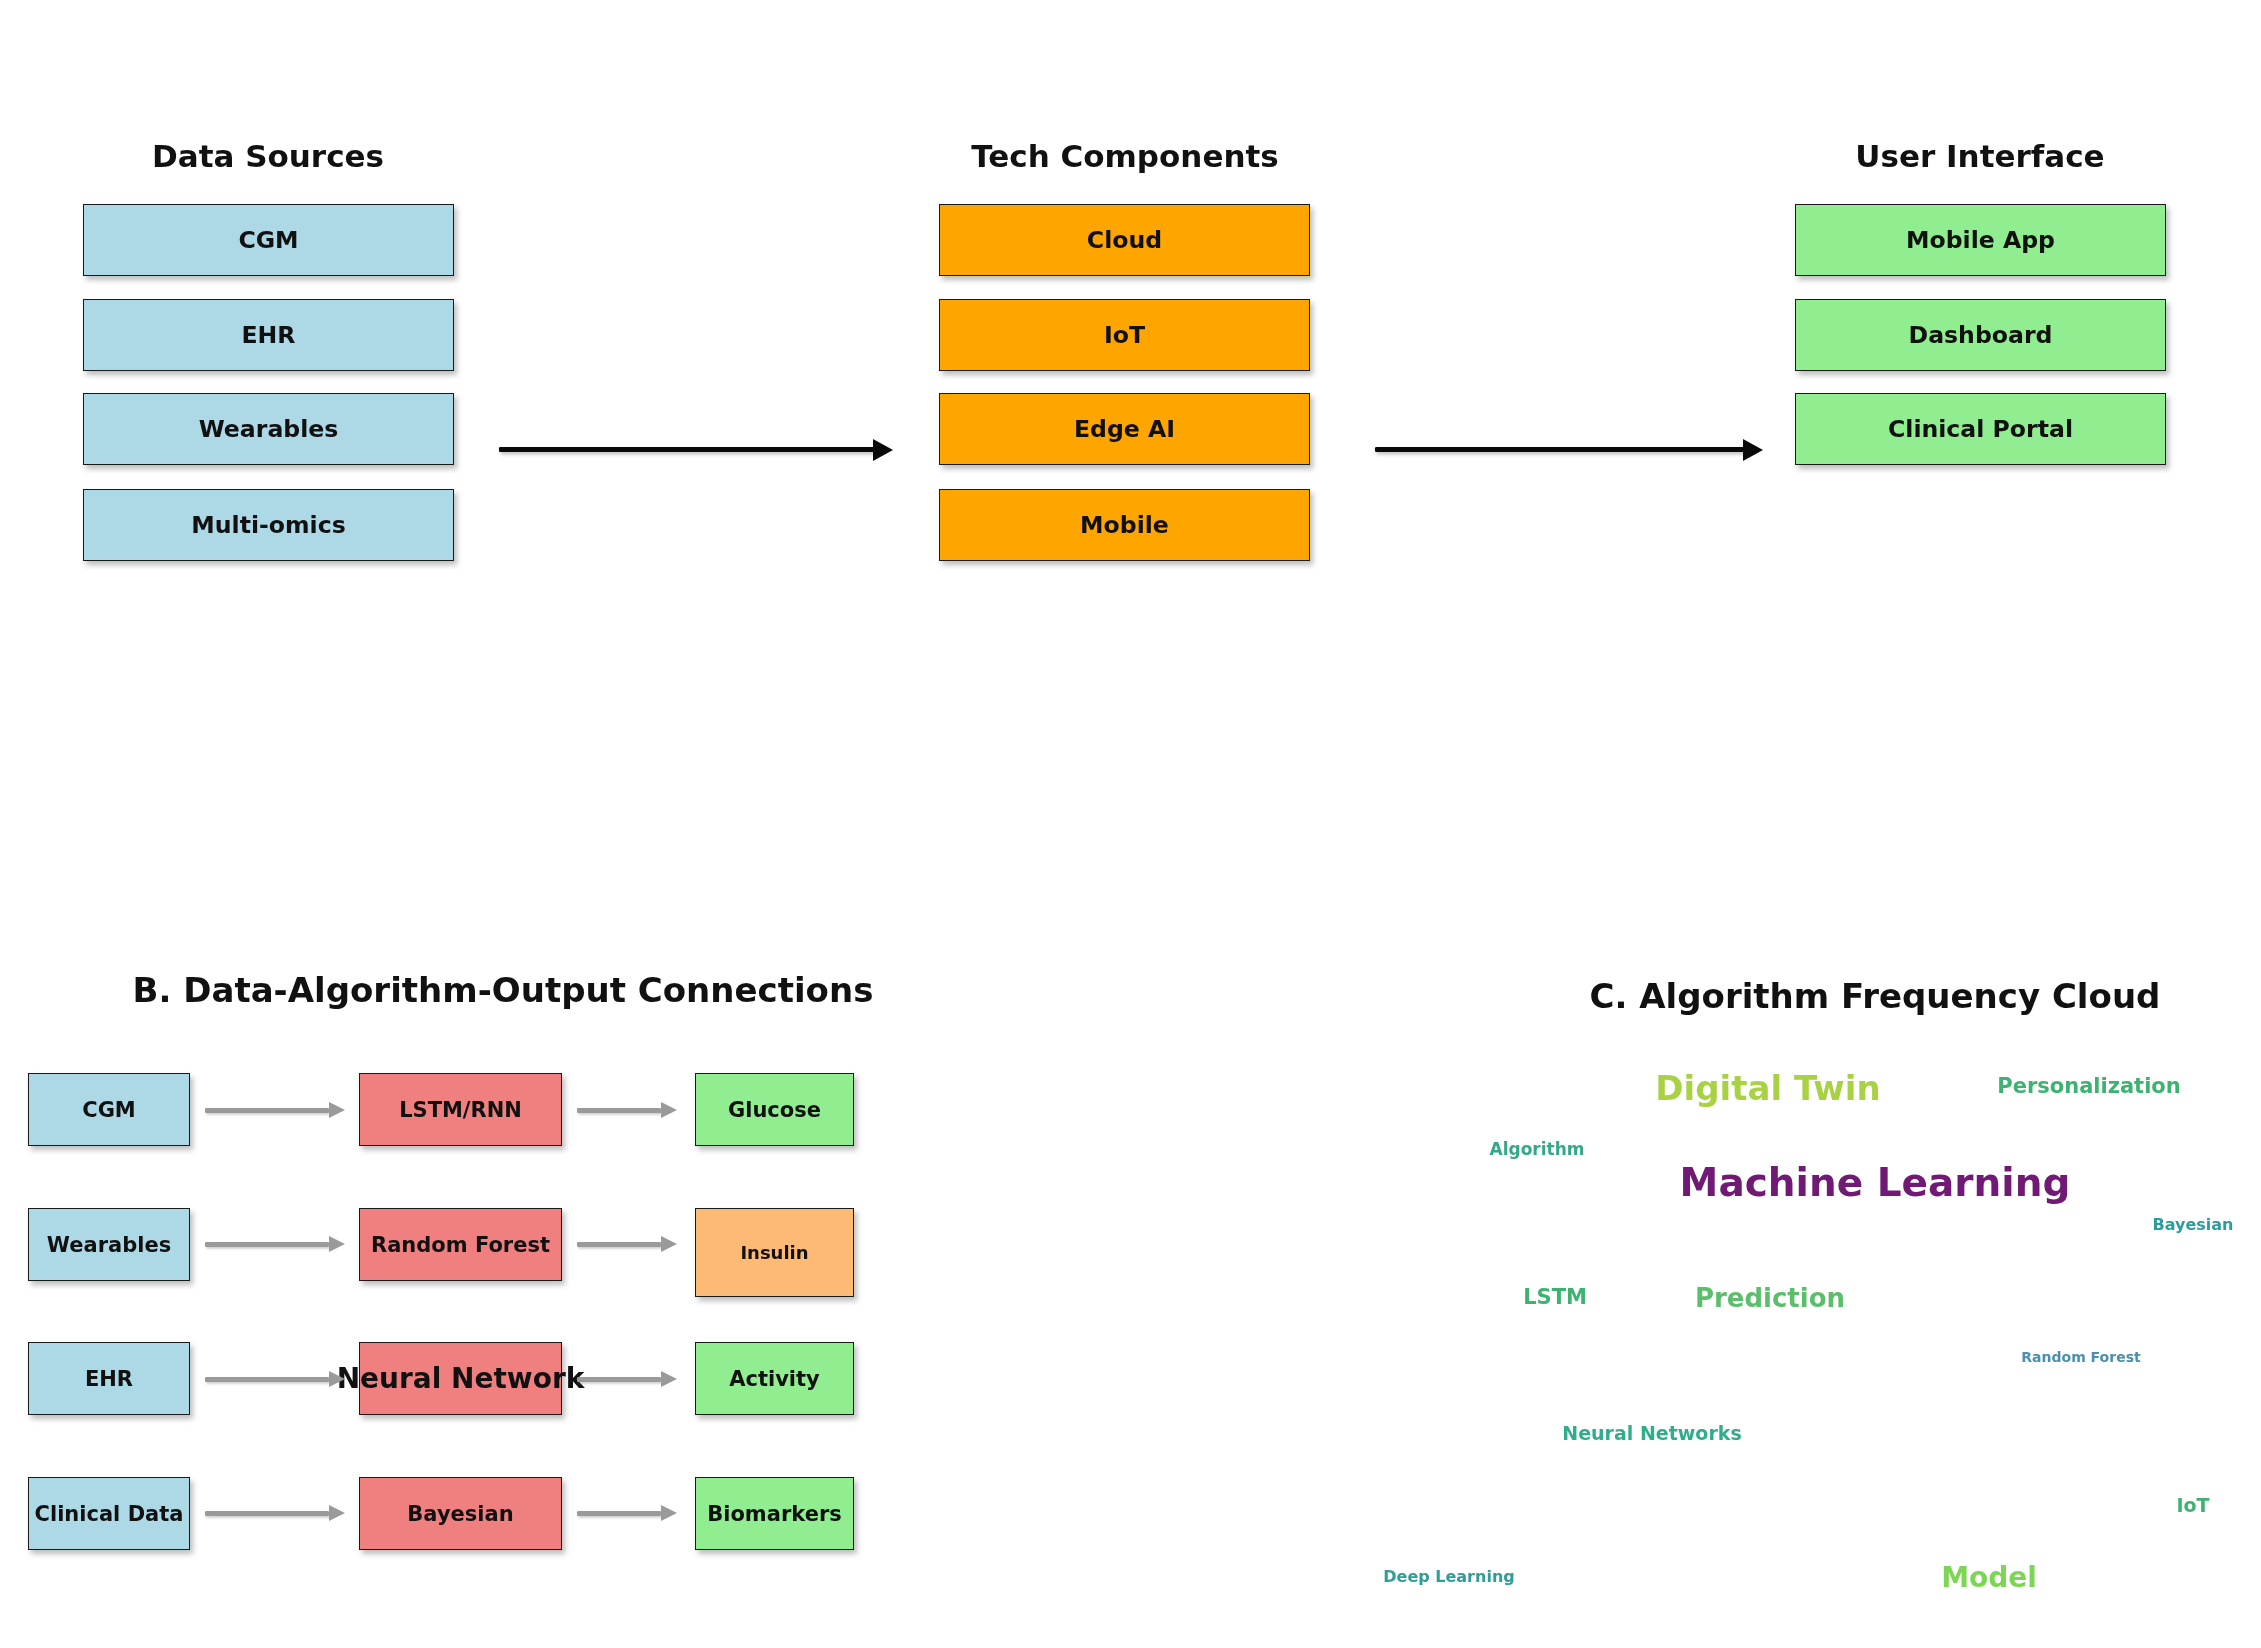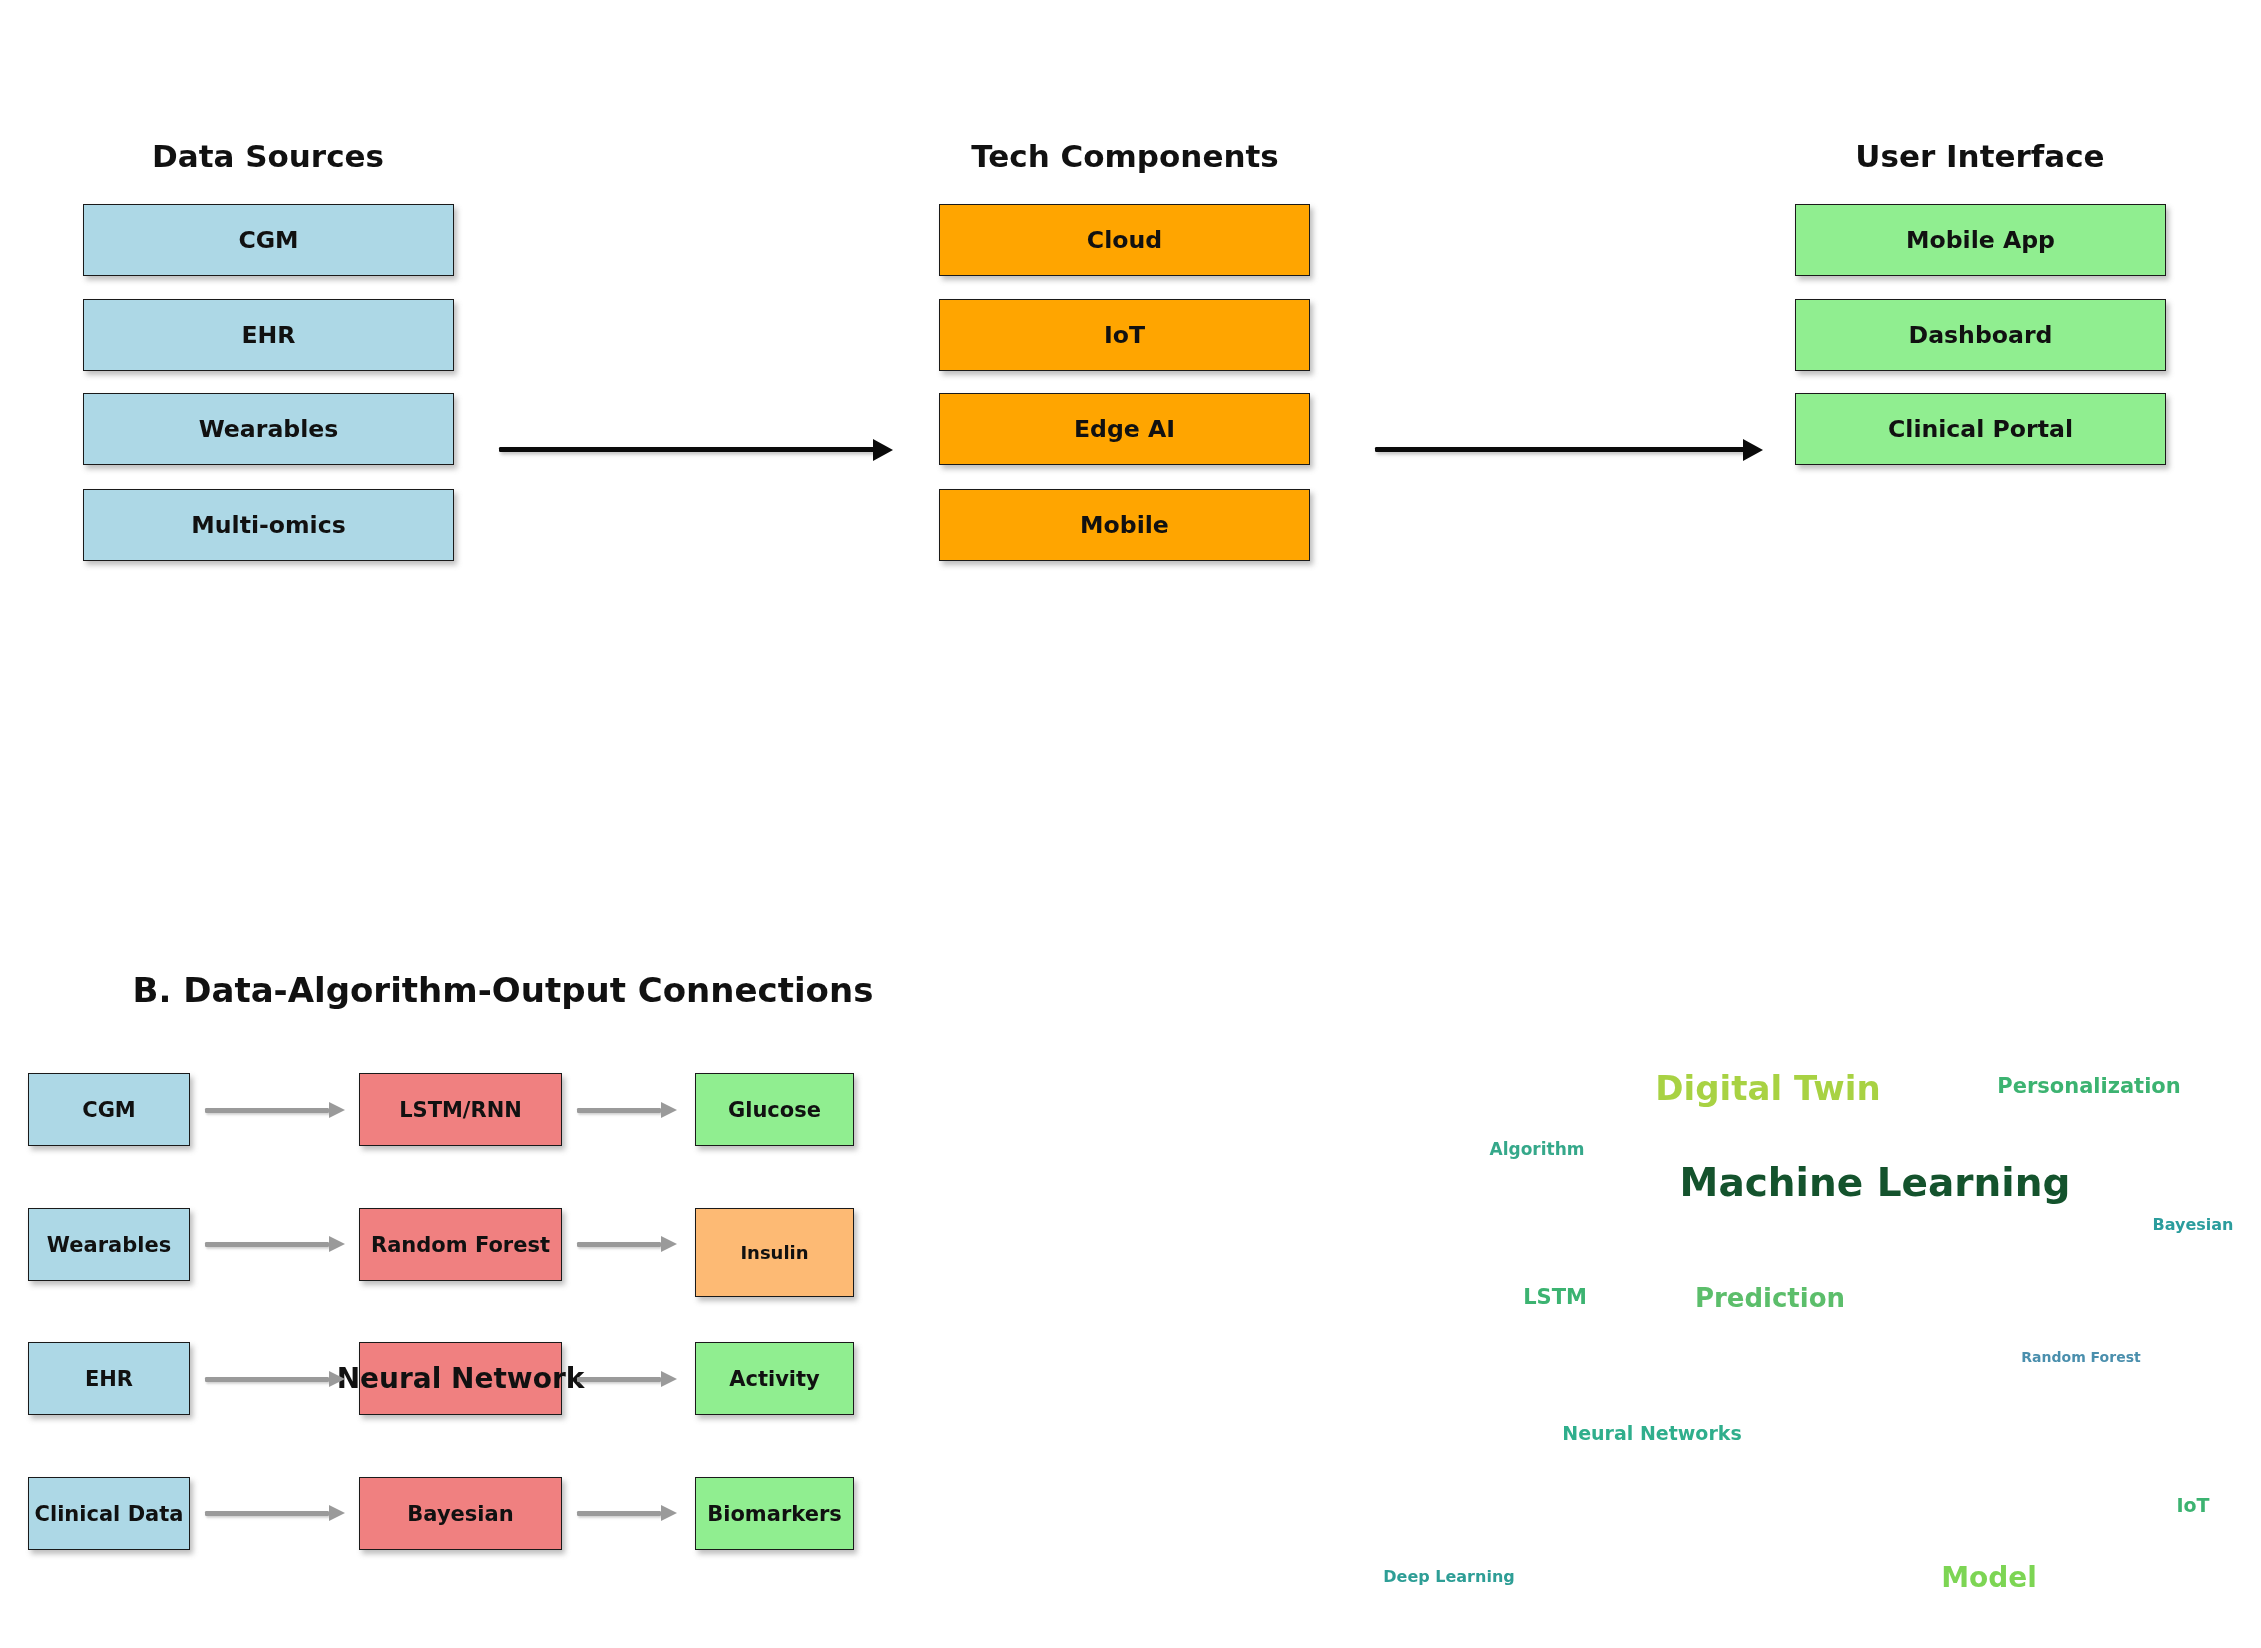--- a/index.html
+++ b/index.html
@@ -96,26 +96,27 @@
       <div class="node-box" style="left: 695px; top: 1342px; width: 159px; height: 73px; background: rgb(144, 238, 144); font-size: 21px;">Activity</div>
       <div class="gray-arrow" style="left: 205px; width: 124px; top: 1377px;"></div>
       <div class="gray-arrow" style="left: 577px; width: 84px; top: 1377px;"></div>
       <div class="node-box" style="left: 28px; top: 1477px; width: 162px; height: 73px; background: rgb(173, 216, 230); font-size: 21px;">Clinical Data</div>
       <div class="node-box" style="left: 359px; top: 1477px; width: 203px; height: 73px; background: rgb(240, 128, 128); font-size: 21px;">Bayesian</div>
       <div class="node-box" style="left: 695px; top: 1477px; width: 159px; height: 73px; background: rgb(144, 238, 144); font-size: 21px;">Biomarkers</div>
       <div class="gray-arrow" style="left: 205px; width: 124px; top: 1511px;"></div>
       <div class="gray-arrow" style="left: 577px; width: 84px; top: 1511px;"></div>
     </div>
 
+  <div class="abs fig-title" style="left:1875px;top:996px;font-size:34px;">C. Algorithm Frequency Cloud</div>
 
   <div id="panel-c-cloud">
       <div class="cloud-word" style="left: 1768px; top: 1088px; font-size: 34px; color: rgb(168, 210, 67);">Digital Twin</div>
       <div class="cloud-word" style="left: 2089px; top: 1086px; font-size: 21px; color: rgb(60, 179, 113);">Personalization</div>
       <div class="cloud-word" style="left: 1537px; top: 1149px; font-size: 17px; color: rgb(53, 168, 138);">Algorithm</div>
-      <div class="cloud-word" style="left: 1875px; top: 1182px; font-size: 39px; color: #14532d;">Machine Learning</div>
+      <div class="cloud-word" style="left: 1875px; top: 1182px; font-size: 39px; color: #701a75;">Machine Learning</div>
       <div class="cloud-word" style="left: 2193px; top: 1224px; font-size: 16px; color: rgb(43, 157, 157);">Bayesian</div>
       <div class="cloud-word" style="left: 1555px; top: 1297px; font-size: 21px; color: rgb(60, 179, 113);">LSTM</div>
       <div class="cloud-word" style="left: 1770px; top: 1298px; font-size: 26px; color: rgb(92, 190, 107);">Prediction</div>
       <div class="cloud-word" style="left: 2081px; top: 1357px; font-size: 14px; color: rgb(74, 143, 173);">Random Forest</div>
       <div class="cloud-word" style="left: 1652px; top: 1433px; font-size: 19px; color: rgb(47, 174, 140);">Neural Networks</div>
       <div class="cloud-word" style="left: 2193px; top: 1505px; font-size: 19px; color: rgb(60, 179, 113);">IoT</div>
       <div class="cloud-word" style="left: 1449px; top: 1576px; font-size: 16px; color: rgb(46, 158, 150);">Deep Learning</div>
       <div class="cloud-word" style="left: 1989px; top: 1577px; font-size: 28px; color: rgb(125, 213, 84);">Model</div>
     </div>
 

